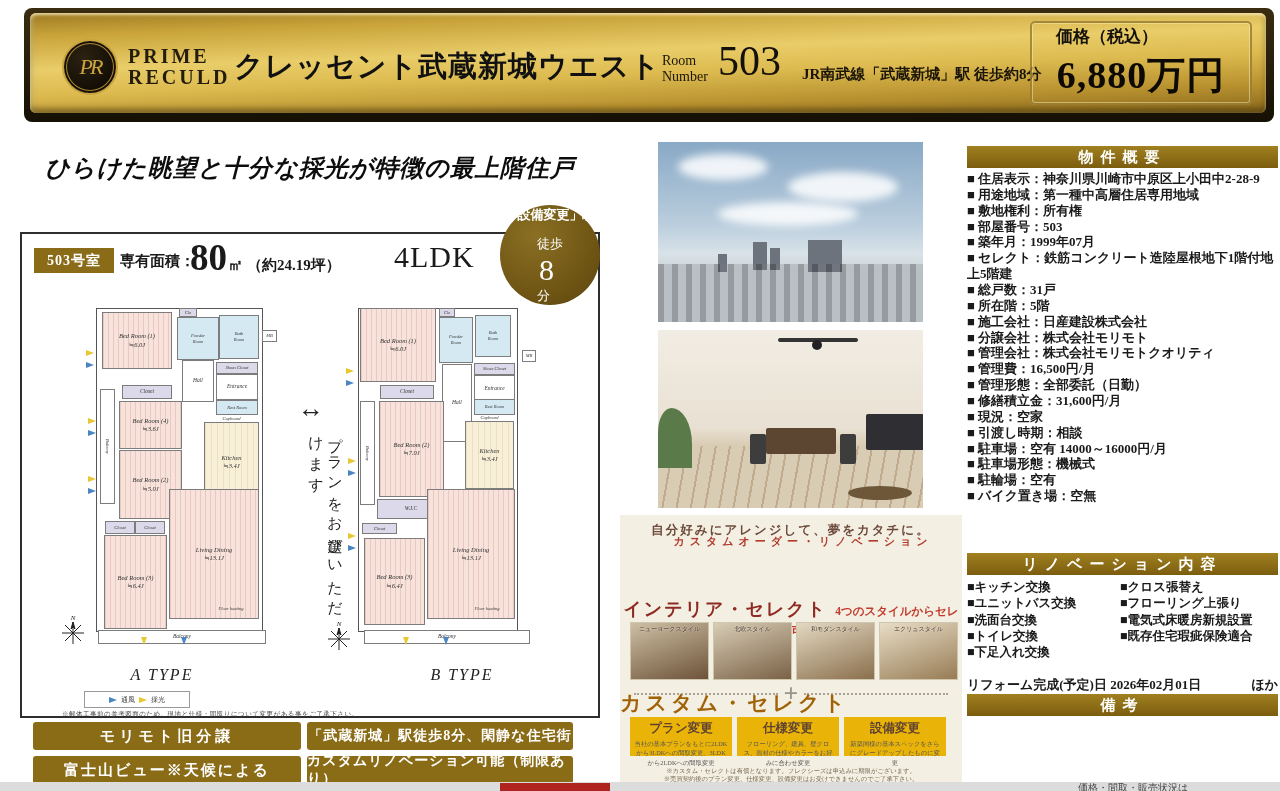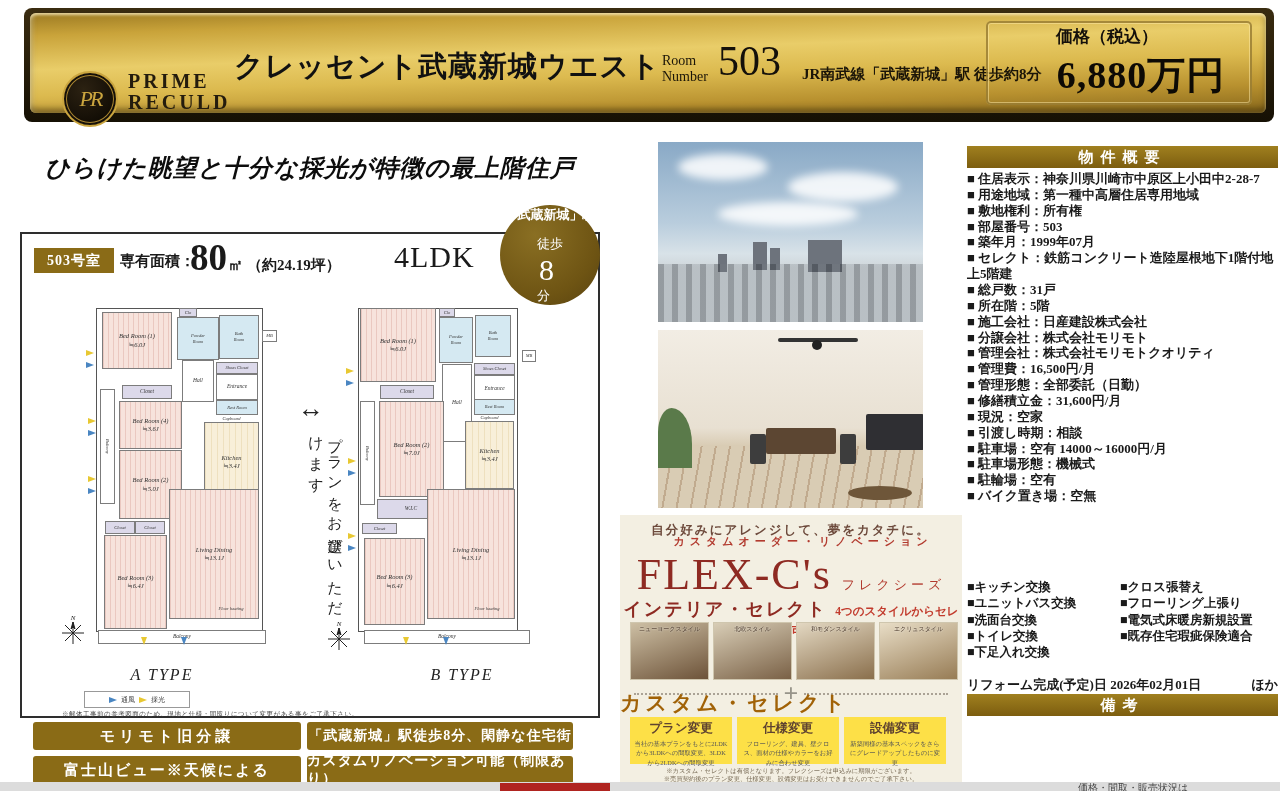--- a/index.html
+++ b/index.html
@@ -4,33 +4,33 @@
 <style>
   html,body{margin:0;padding:0;background:#fff;}
   .page{position:relative;width:1280px;height:791px;background:#fff;overflow:hidden;
         font-family:"Liberation Serif","DejaVu Serif",serif;color:#1a1a1a;}
   
   .banner-outer{position:absolute;left:24px;top:8px;width:1250px;height:114px;
     background:linear-gradient(180deg,#3a2c10,#151004);border-radius:8px;}
   .banner-plate{position:absolute;left:6px;top:5px;right:8px;bottom:9px;border-radius:6px;
     background:linear-gradient(178deg,#9c7a22 0%,#c9a33a 16%,#e9cd69 40%,#dcba4f 58%,#b8912f 80%,#87671b 100%);
     box-shadow:inset 0 2px 3px rgba(255,244,200,.7), inset 0 -4px 6px rgba(50,35,0,.55), inset 3px 0 4px rgba(255,240,190,.4);}
-  .logo{position:absolute;left:32px;top:26px;display:flex;margin-top:32px;}
+  .logo{position:absolute;left:32px;top:26px;display:flex;align-items:center;}
   .logo-circle{width:52px;height:52px;border-radius:50%;background:radial-gradient(circle at 38% 32%,#2c2212,#120d05 70%);
     border:2px solid #caa53f;box-shadow:inset 0 0 0 2px #151008, inset 0 0 0 3px #a98530;
     display:flex;align-items:center;justify-content:center;}
   .logo-circle span{font-style:italic;font-size:22px;letter-spacing:-3px;color:#caa53f;}
   .logo-text{margin-left:10px;font-size:20px;line-height:1.05;letter-spacing:3px;color:#241c0d;font-weight:bold;}
   .banner-title{position:absolute;left:204px;top:34px;font-size:29px;font-weight:bold;color:#111;letter-spacing:1px;}
   .rn-label{position:absolute;left:632px;top:40px;font-size:14px;line-height:1.15;color:#1b1508;}
   .rn-value{position:absolute;left:688px;top:24px;font-size:42px;color:#14100a;}
   .banner-station{position:absolute;left:772px;top:52px;font-size:15px;font-weight:bold;color:#1b1508;}
   .price-plate{position:absolute;right:14px;top:8px;bottom:8px;width:222px;border-radius:5px;
     box-shadow:inset 0 0 0 2px rgba(125,95,20,.65), inset 0 0 0 3px rgba(255,235,170,.5);
-    display:flex;flex-direction:column;align-items:center;justify-content:center;padding-left:44px;}
+    display:flex;flex-direction:column;align-items:center;justify-content:center;}
   .price-label{font-size:17px;font-weight:bold;color:#14100a;align-self:flex-start;margin-left:26px;}
   .price-value{font-size:38px;font-weight:bold;color:#0d0a05;letter-spacing:1px;margin-top:2px;}
   
   .headline{position:absolute;left:36px;top:152px;width:548px;text-align:center;
     font-size:24px;font-weight:bold;letter-spacing:1px;color:#0d0d0d;font-style:italic;}
   
   .planbox{position:absolute;left:20px;top:232px;width:576px;height:482px;border:2px solid #2e2e2e;background:#fff;}
   .room-badge{position:absolute;left:12px;top:14px;width:80px;height:25px;background:#8a6b17;color:#fff;
     font-size:14px;font-weight:bold;display:flex;align-items:center;justify-content:center;letter-spacing:1px;}
   .area-label{position:absolute;left:98px;top:18px;font-size:15px;font-weight:bold;}
@@ -108,21 +108,21 @@
   .fx-thumbs{position:absolute;left:10px;top:107px;display:flex;gap:4px;}
   .fx-thumb{position:relative;width:77px;height:56px;border:1px solid #cfc6ae;}
   .fx-thumb .lbl{position:absolute;left:0;right:0;top:2px;text-align:center;font-size:6px;color:#433020;
     text-shadow:0 0 2px #fff;}
   .fx-divider{position:absolute;left:14px;right:14px;top:166px;display:flex;align-items:center;}
   .fx-divider .dots{flex:1;border-top:2px dotted #aaa295;}
   .fx-plus{font-size:26px;color:#97948a;font-weight:bold;margin:0 6px;line-height:1;}
   .fx-custom{position:absolute;left:0;right:0;top:174px;text-align:left;font-size:21px;font-weight:bold;
     color:#a16207;letter-spacing:4px;}
   .fx-cards{position:absolute;left:10px;top:202px;display:flex;gap:5px;}
-  .fx-card{width:102px;height:47px;background:#fde047;padding:3px 4px;box-sizing:border-box;text-align:center;}
+  .fx-card{width:102px;height:39px;background:#eab308;padding:3px 4px;box-sizing:border-box;text-align:center;}
   .fx-card .t{font-size:12.5px;font-weight:bold;color:#5f4330;}
   .fx-card .d{font-size:6.3px;color:#555;line-height:1.5;margin-top:2px;}
   .fx-note{position:absolute;left:0;right:0;text-align:center;font-size:6.3px;color:#776a55;}
   
   .gold-header{position:absolute;left:967px;width:311px;height:22px;
     background:linear-gradient(180deg,#a0801f,#7c5d0f);color:#fff;font-size:15px;font-weight:bold;
     letter-spacing:7px;display:flex;align-items:center;justify-content:center;}
   .ov-list{position:absolute;left:967px;top:171px;width:312px;font-size:13px;font-weight:bold;line-height:1.22;}
   .renov-col{position:absolute;top:579px;font-size:12.5px;font-weight:bold;line-height:1.3;}
   .reform-line{position:absolute;left:967px;top:676px;width:311px;font-size:13px;font-weight:bold;}
@@ -170,21 +170,21 @@
     <div class="room-badge">503号室</div>
     <div class="area-label">専有面積：</div>
     <div class="area-group">
       <span class="area-num">80</span>
       <span class="area-unit">㎡</span>
       <span class="area-tsubo">（約24.19坪）</span>
     </div>
     <div class="layout4ldk">4LDK</div>
 
     <div class="circle-badge">
-      <div class="cb-l1">「武蔵新城」駅</div>
+      <div class="cb-l1">「設備変更」駅</div>
       <div class="cb-l2">
         <span class="cb-walk">徒歩</span>
         <span class="cb-min">8</span>
         <span class="cb-unit">分</span>
       </div>
     </div>
 
     <div class="plan plan-a">
       <div class="outline" style="left:48px;top:0;width:165px;height:322px"></div>
       <div class="room r-pink" style="left:54px;top:4px;width:70px;height:57px">Bed Room (1)
@@ -328,24 +328,20 @@
     <div class="furn" style="left:190px;bottom:8px;width:64px;height:14px;border-radius:50%;background:#6e5639"></div>
     <div class="furn" style="left:208px;bottom:58px;width:58px;height:36px;background:#2f2f33"></div>
     <div class="furn" style="left:120px;top:8px;width:80px;height:4px;background:#333"></div>
     <div class="furn" style="left:154px;top:10px;width:10px;height:10px;border-radius:50%;background:#222"></div>
     <div class="furn" style="left:0;bottom:40px;width:34px;height:60px;border-radius:40% 60% 0 0;background:#5a7a4a"></div>
   </div>
 
   <div class="flex-panel">
     <div class="fx-catch">自分好みにアレンジして、夢をカタチに。</div>
     <div class="fx-sub">カスタムオーダー・リノベーション</div>
-    <div class="fx-brandrow">
-      <span class="fx-brand">FLEX-C's</span>
-      <span class="fx-kana">フレクシーズ</span>
-    </div>
     <div class="fx-selrow">
       <span class="fx-seltitle">インテリア・セレクト</span>
       <span class="fx-selsub">4つのスタイルからセレクト可能</span>
     </div>
     <div class="fx-thumbs">
       <div class="fx-thumb" style="background:linear-gradient(160deg,#cdbfa4,#6d5339)">
         <div class="lbl">ニューヨークスタイル</div>
         </div>
       <div class="fx-thumb" style="background:linear-gradient(160deg,#d8cdb6,#7a6146)">
         <div class="lbl">北欧スタイル</div>
@@ -376,21 +372,21 @@
         <div class="t">設備変更</div>
         <div class="d">新築同様の基本スペックをさらにグレードアップしたものに変更</div>
       </div>
     </div>
     <div class="fx-note" style="top:252px">※カスタム・セレクトは有償となります。フレクシーズは申込みに期限がございます。</div>
     <div class="fx-note" style="top:260px">※売買契約後のプラン変更、仕様変更、設備変更はお受けできませんのでご了承下さい。</div>
   </div>
 
   <div class="gold-header" style="top:146px">物件概要</div>
   <div class="ov-list">
-    <div>■ 住居表示：神奈川県川崎市中原区上小田中2-28-7</div>
+    <div>■ 住居表示：神奈川県川崎市中原区上小田中2-28-9</div>
     <div>■ 用途地域：第一種中高層住居専用地域</div>
     <div>■ 敷地権利：所有権</div>
     <div>■ 部屋番号：503</div>
     <div>■ 築年月：1999年07月</div>
     <div>■ セレクト：鉄筋コンクリート造陸屋根地下1階付地上5階建</div>
     <div>■ 総戸数：31戸</div>
     <div>■ 所在階：5階</div>
     <div>■ 施工会社：日産建設株式会社</div>
     <div>■ 分譲会社：株式会社モリモト</div>
     <div>■ 管理会社：株式会社モリモトクオリティ</div>
@@ -398,20 +394,21 @@
     <div>■ 管理形態：全部委託（日勤）</div>
     <div>■ 修繕積立金：31,600円/月</div>
     <div>■ 現況：空家</div>
     <div>■ 引渡し時期：相談</div>
     <div>■ 駐車場：空有 14000～16000円/月</div>
     <div>■ 駐車場形態：機械式</div>
     <div>■ 駐輪場：空有</div>
     <div>■ バイク置き場：空無</div>
   </div>
 
+  <div class="gold-header" style="top:553px">リノベーション内容</div>
   <div class="renov-col" style="left:967px">
     <div>■キッチン交換</div>
     <div>■ユニットバス交換</div>
     <div>■洗面台交換</div>
     <div>■トイレ交換</div>
     <div>■下足入れ交換</div>
   </div>
   <div class="renov-col" style="left:1120px">
     <div>■クロス張替え</div>
     <div>■フローリング上張り</div>

